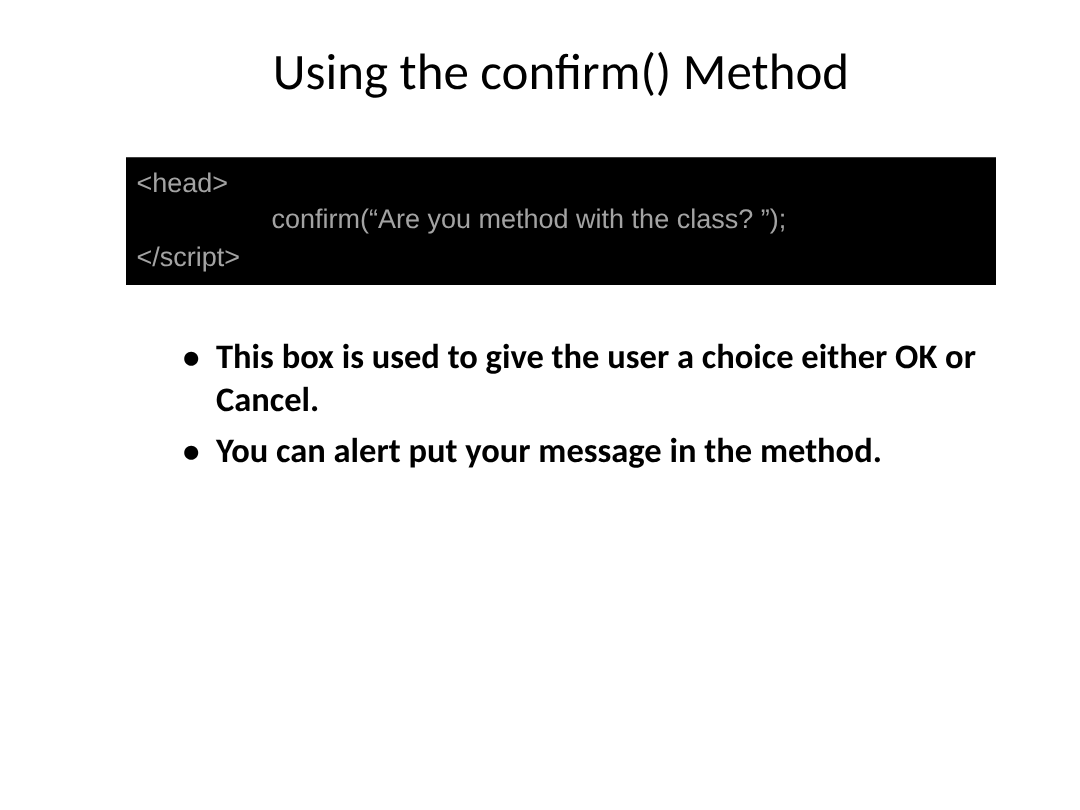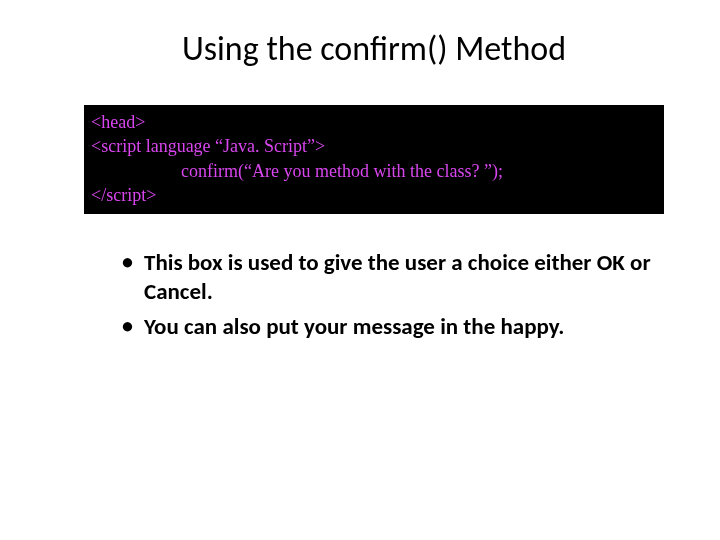--- a/index.html
+++ b/index.html
@@ -1,34 +1,33 @@
 <!DOCTYPE html>
 <html><head>
 <meta charset="utf-8">
 <style>
   * { margin: 0; padding: 0; box-sizing: border-box; }
   html, body { width: 720px; height: 540px; background: #fff; font-family: Calibri, Arial, sans-serif; color: #000; }
   .slide { width: 720px; height: 540px; position: relative; padding: 20px 60px 20px 60px; margin-left: 14px; }
   .title { font-size: 34px; text-align: center; margin-top: 8px; margin-bottom: 36px; font-weight: 400; }
-  .codebox { background: #000; color: #d946ef; border: 1px solid #000; padding: 4px 6px 6px 6px; font-family: Liberation Serif, serif; font-size: 18px; line-height: 1.35; margin-left: 10px; margin-right: 10px; }
+  .codebox { background: #000; color: #a3a3a3; border: 1px solid #000; padding: 4px 6px 6px 6px; font-family: Liberation Sans, sans-serif; font-size: 18px; line-height: 1.35; margin-left: 10px; margin-right: 10px; }
   .codebox .indent { padding-left: 90px; display: block; }
   .bullets { margin-top: 34px; margin-left: 48px; font-size: 23px; line-height: 1.25; }
   .bullets li { list-style: none; position: relative; padding-left: 22px; margin-bottom: 6px; font-weight: bold; }
   .bullets li::before { content: "•"; position: absolute; left: 0; top: 0; font-size: 22px; }
 </style>
 </head>
 <body>
 
 <div class="slide">
   <h1 class="title">Using the confirm() Method</h1>
 
   <div class="codebox">
     <div>&lt;head&gt;</div>
-    <div>&lt;script language “Java. Script”&gt;</div>
     <span class="indent">confirm(“Are you method with the class? ”);</span>
     <div>&lt;/script&gt;</div>
   </div>
 
   <ul class="bullets">
     <li>This box is used to give the user a choice either OK or Cancel.</li>
-    <li>You can also put your message in the happy.</li>
+    <li>You can alert put your message in the method.</li>
   </ul>
 </div>
 
 </body></html>

